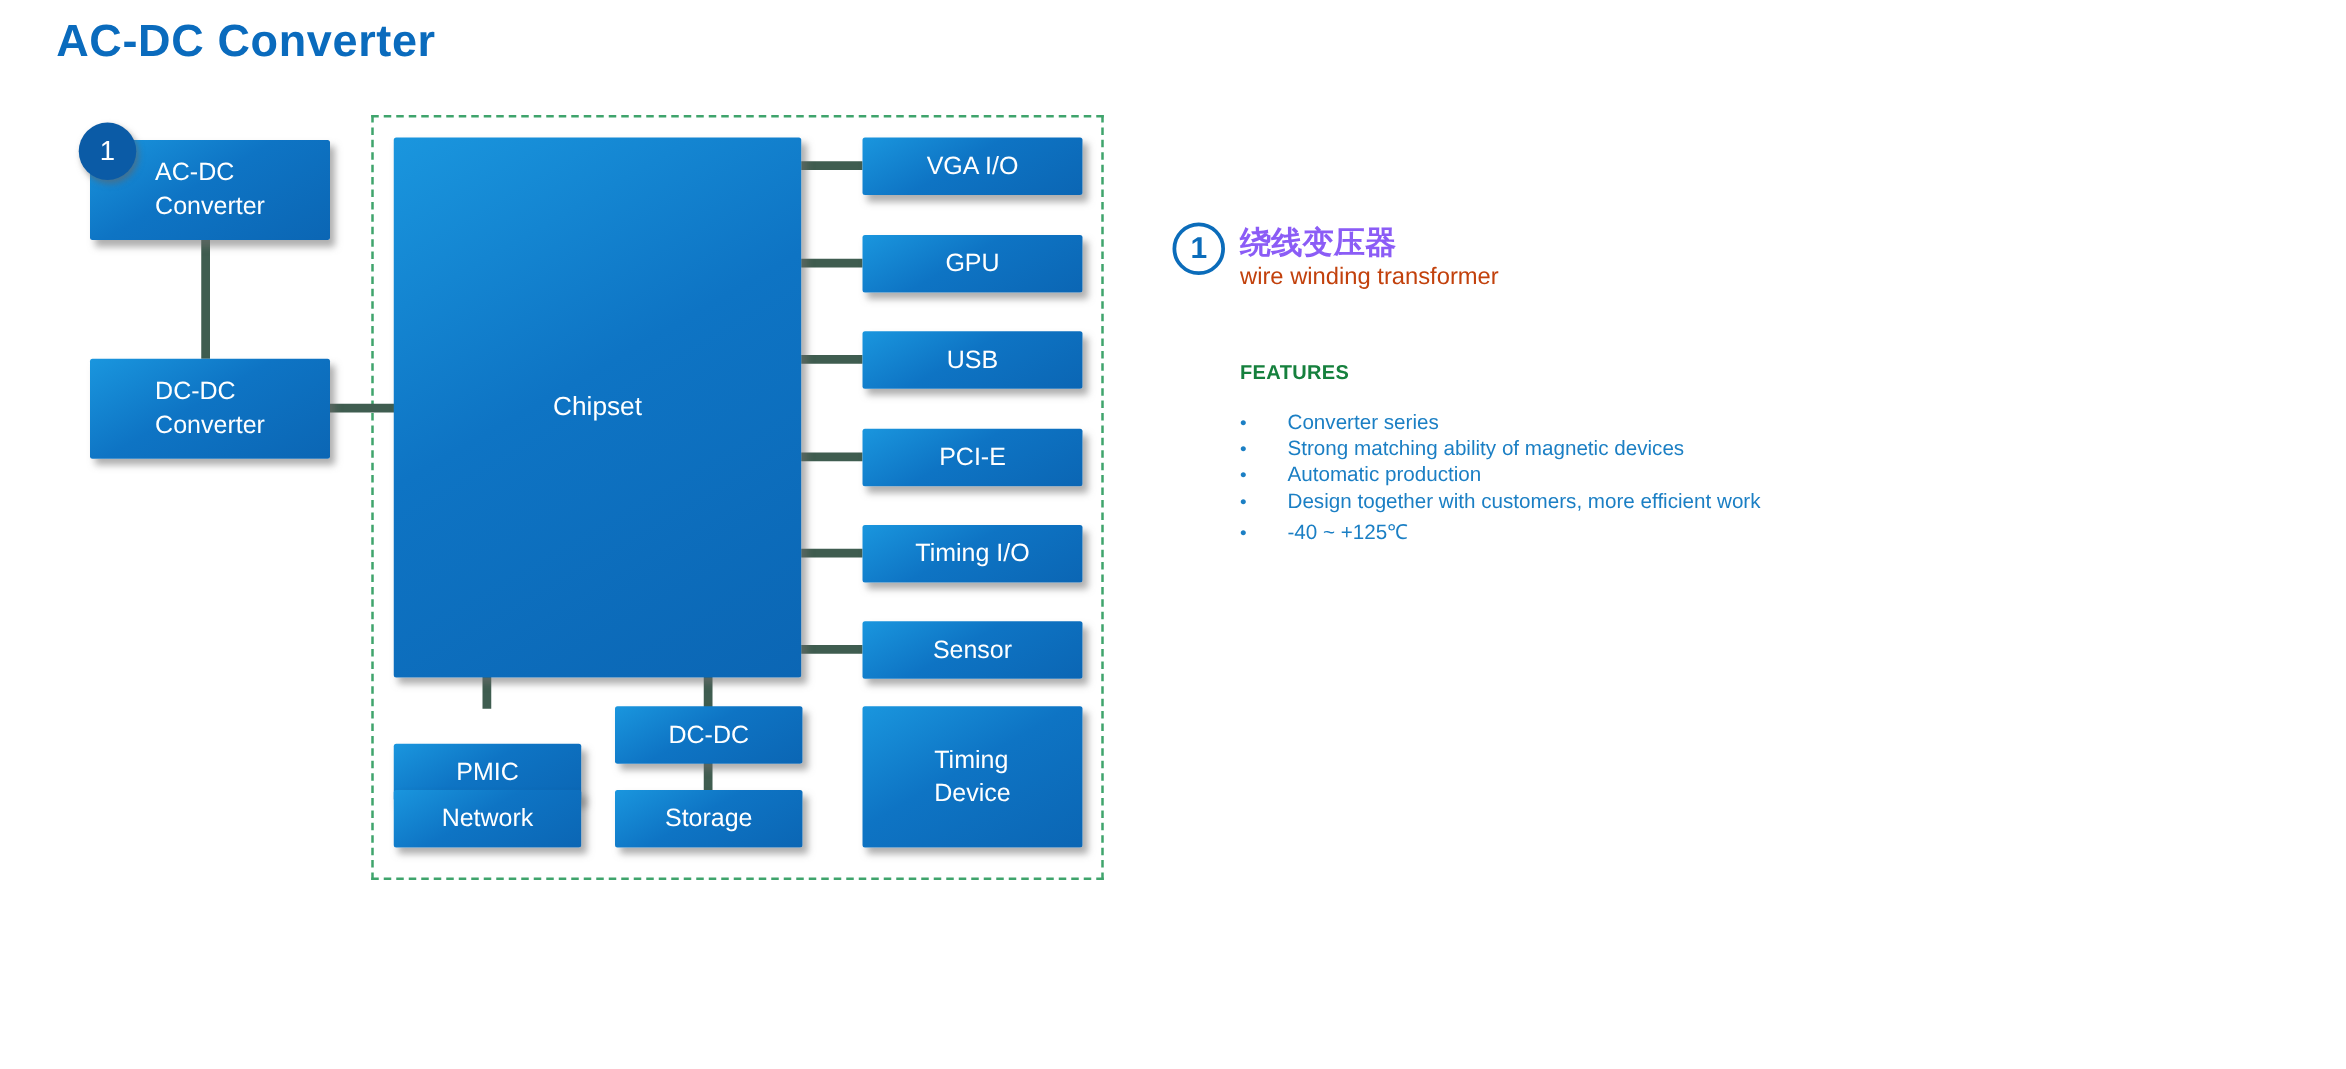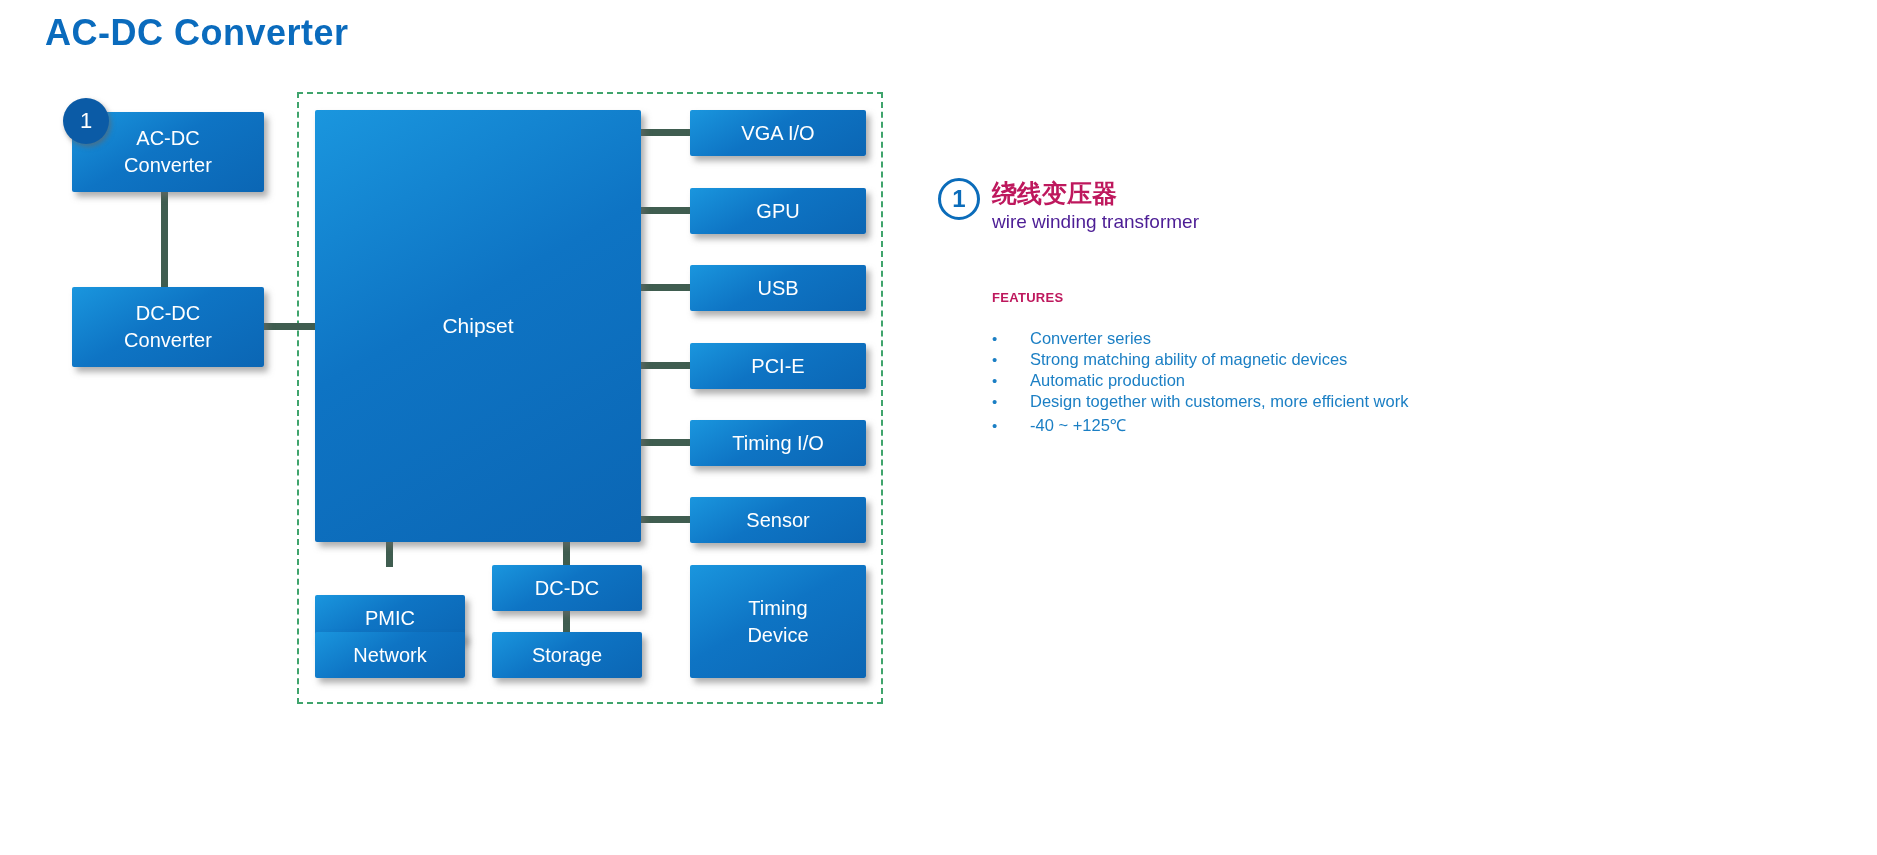--- a/index.html
+++ b/index.html
@@ -13,21 +13,21 @@
 
   .dashed-frame {
     position: absolute; left: 297px; top: 92px; width: 586px; height: 612px;
     border: 2px dashed #3fa46c; background: transparent; z-index: 0;
   }
 
   .box {
     position: absolute; z-index: 2;
     background: linear-gradient(150deg, #1a96de 0%, #0e74c4 45%, #0b66b4 100%);
     color: #ffffff; display: flex; align-items: center; justify-content: center;
-    text-align: center; font-size: 20px; line-height: 1.35;
+    text-align: left; font-size: 20px; line-height: 1.35;
     box-shadow: 4px 5px 6px rgba(110,110,110,0.55);
     border-radius: 2px; white-space: pre-line;
   }
 
   .line { position: absolute; background: #3f5d50; z-index: 1; }
 
   .badge-dark {
     position: absolute; left: 63px; top: 98px; width: 46px; height: 46px;
     border-radius: 50%; background: #0b5ba6; color: #ffffff;
     display: flex; align-items: center; justify-content: center;
@@ -37,29 +37,29 @@
 
   .num-circle {
     position: absolute; left: 938px; top: 178px; width: 42px; height: 42px;
     border-radius: 50%; border: 3px solid #0b6cba; color: #0b6cba; background: #ffffff;
     display: flex; align-items: center; justify-content: center;
     font-size: 24px; font-weight: 600;
   }
 
   .anno-title-zh {
     position: absolute; left: 992px; top: 177px;
-    font-size: 25px; font-weight: 700; color: #be185d;
+    font-size: 25px; font-weight: 700; color: #8b5cf6;
   }
   .anno-title-en {
     position: absolute; left: 992px; top: 211px;
-    font-size: 19px; color: #4c1d95;
+    font-size: 19px; color: #c2410c;
   }
   .features-heading {
     position: absolute; left: 992px; top: 290px;
-    font-size: 13px; font-weight: 700; color: #be185d; letter-spacing: 0.3px;
+    font-size: 16px; font-weight: 700; color: #15803d; letter-spacing: 0.3px;
   }
   .features-list { position: absolute; left: 992px; top: 329px; width: 520px; }
   .feature-row { display: flex; align-items: baseline; height: 21px; }
   .feature-dot { width: 38px; color: #1b7fc4; font-size: 15px; }
   .feature-text { color: #1b7fc4; font-size: 16.5px; }
 </style>
 </head>
 <body>
 
 <div class="canvas">

